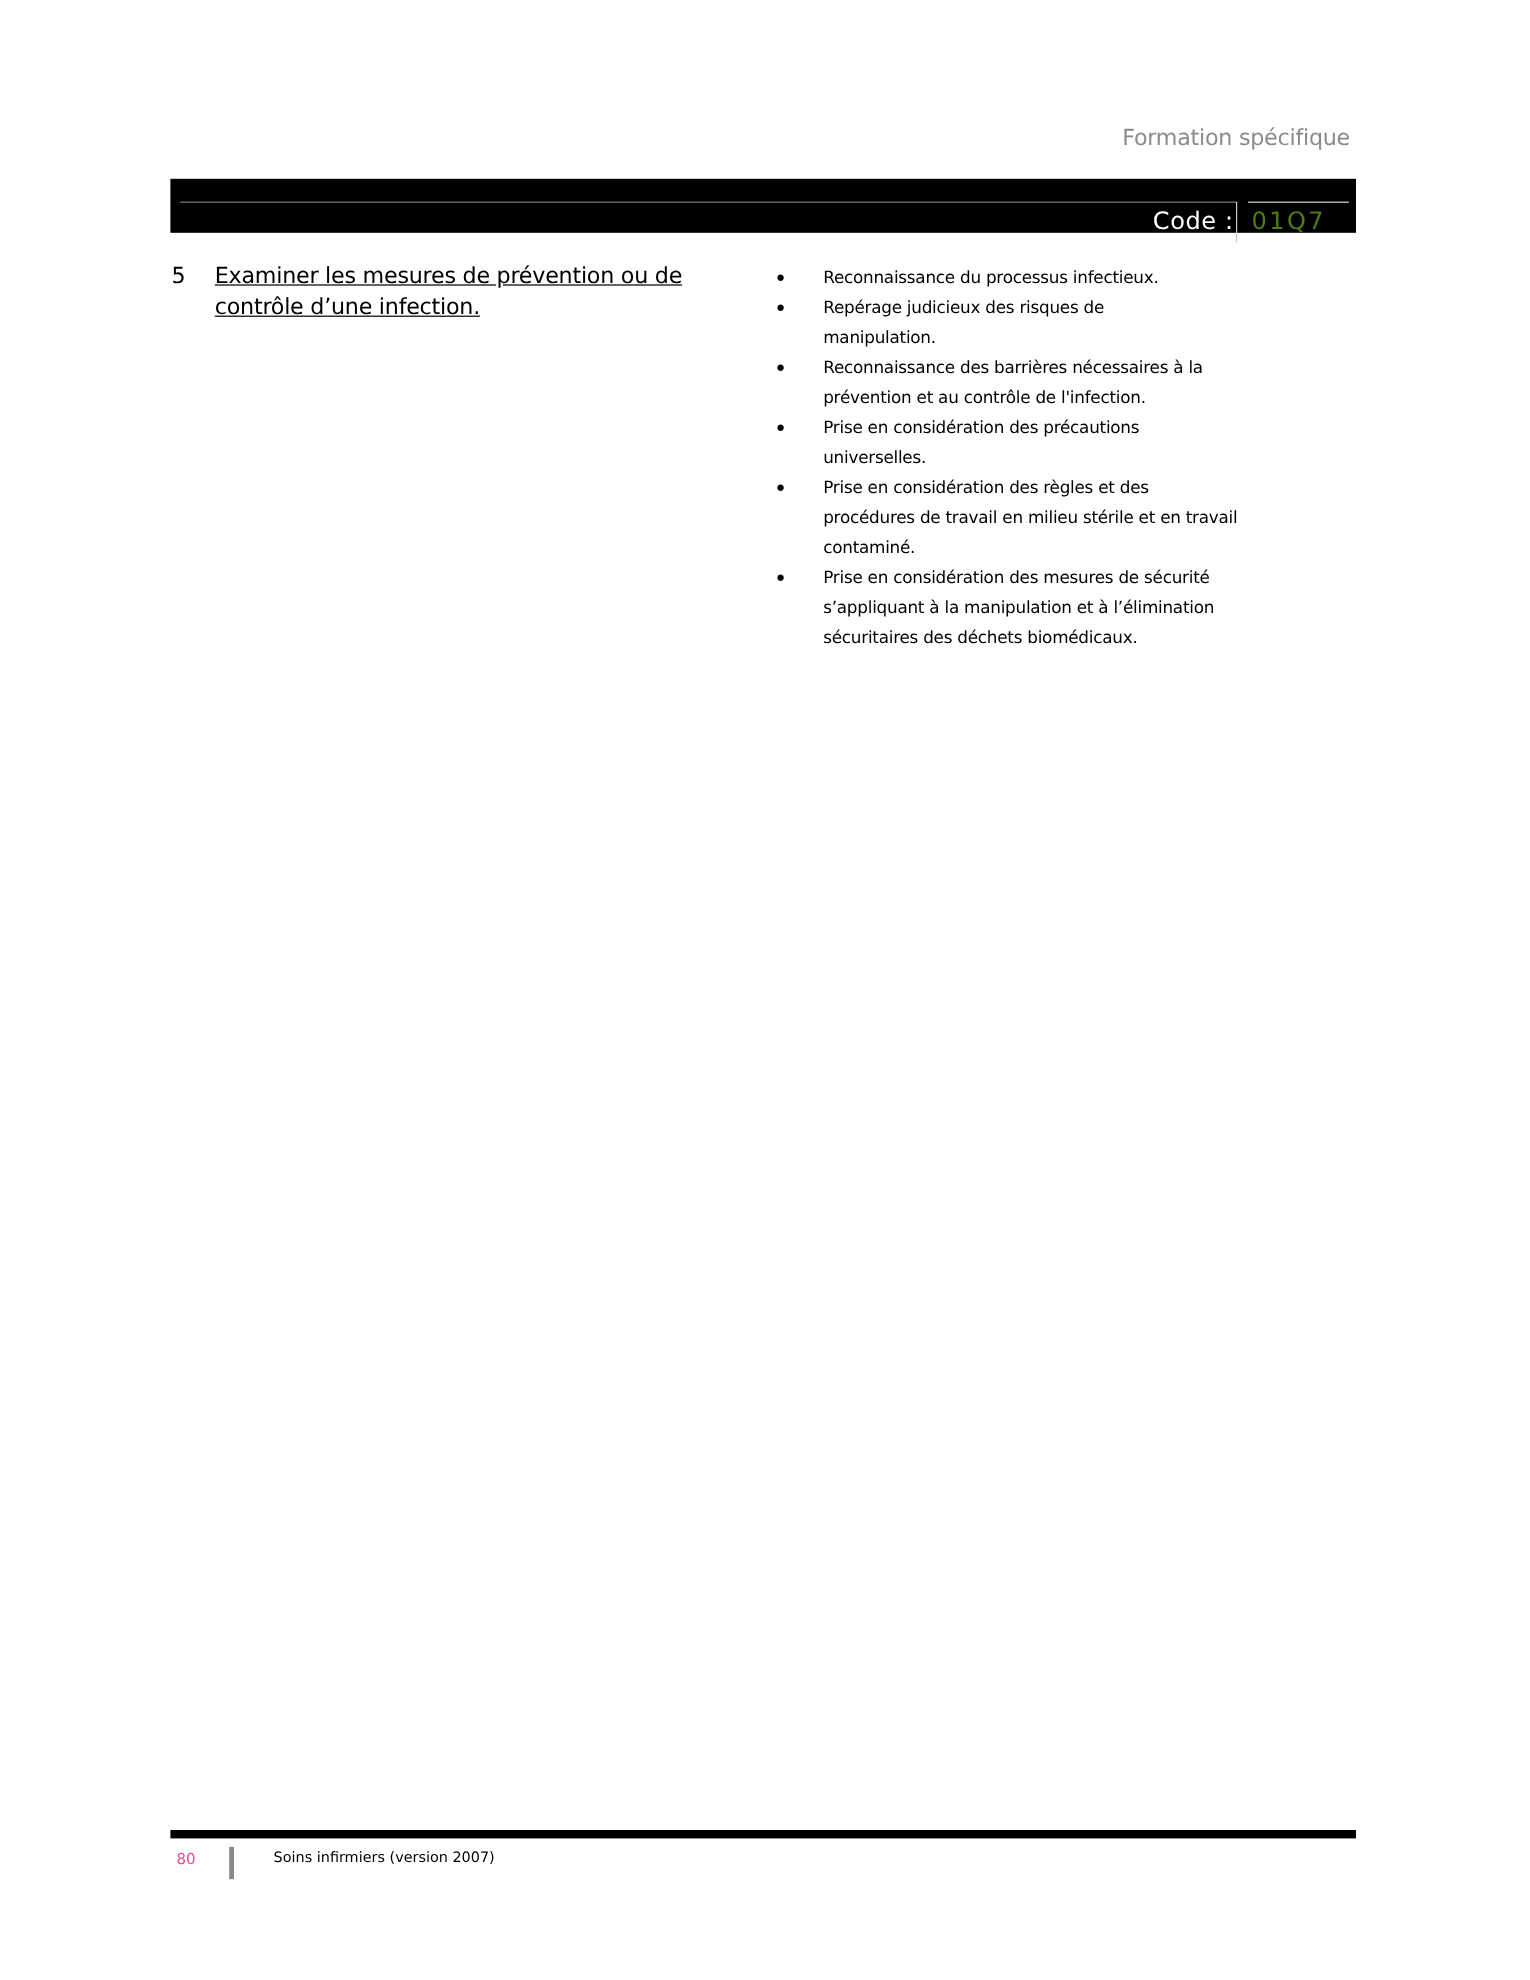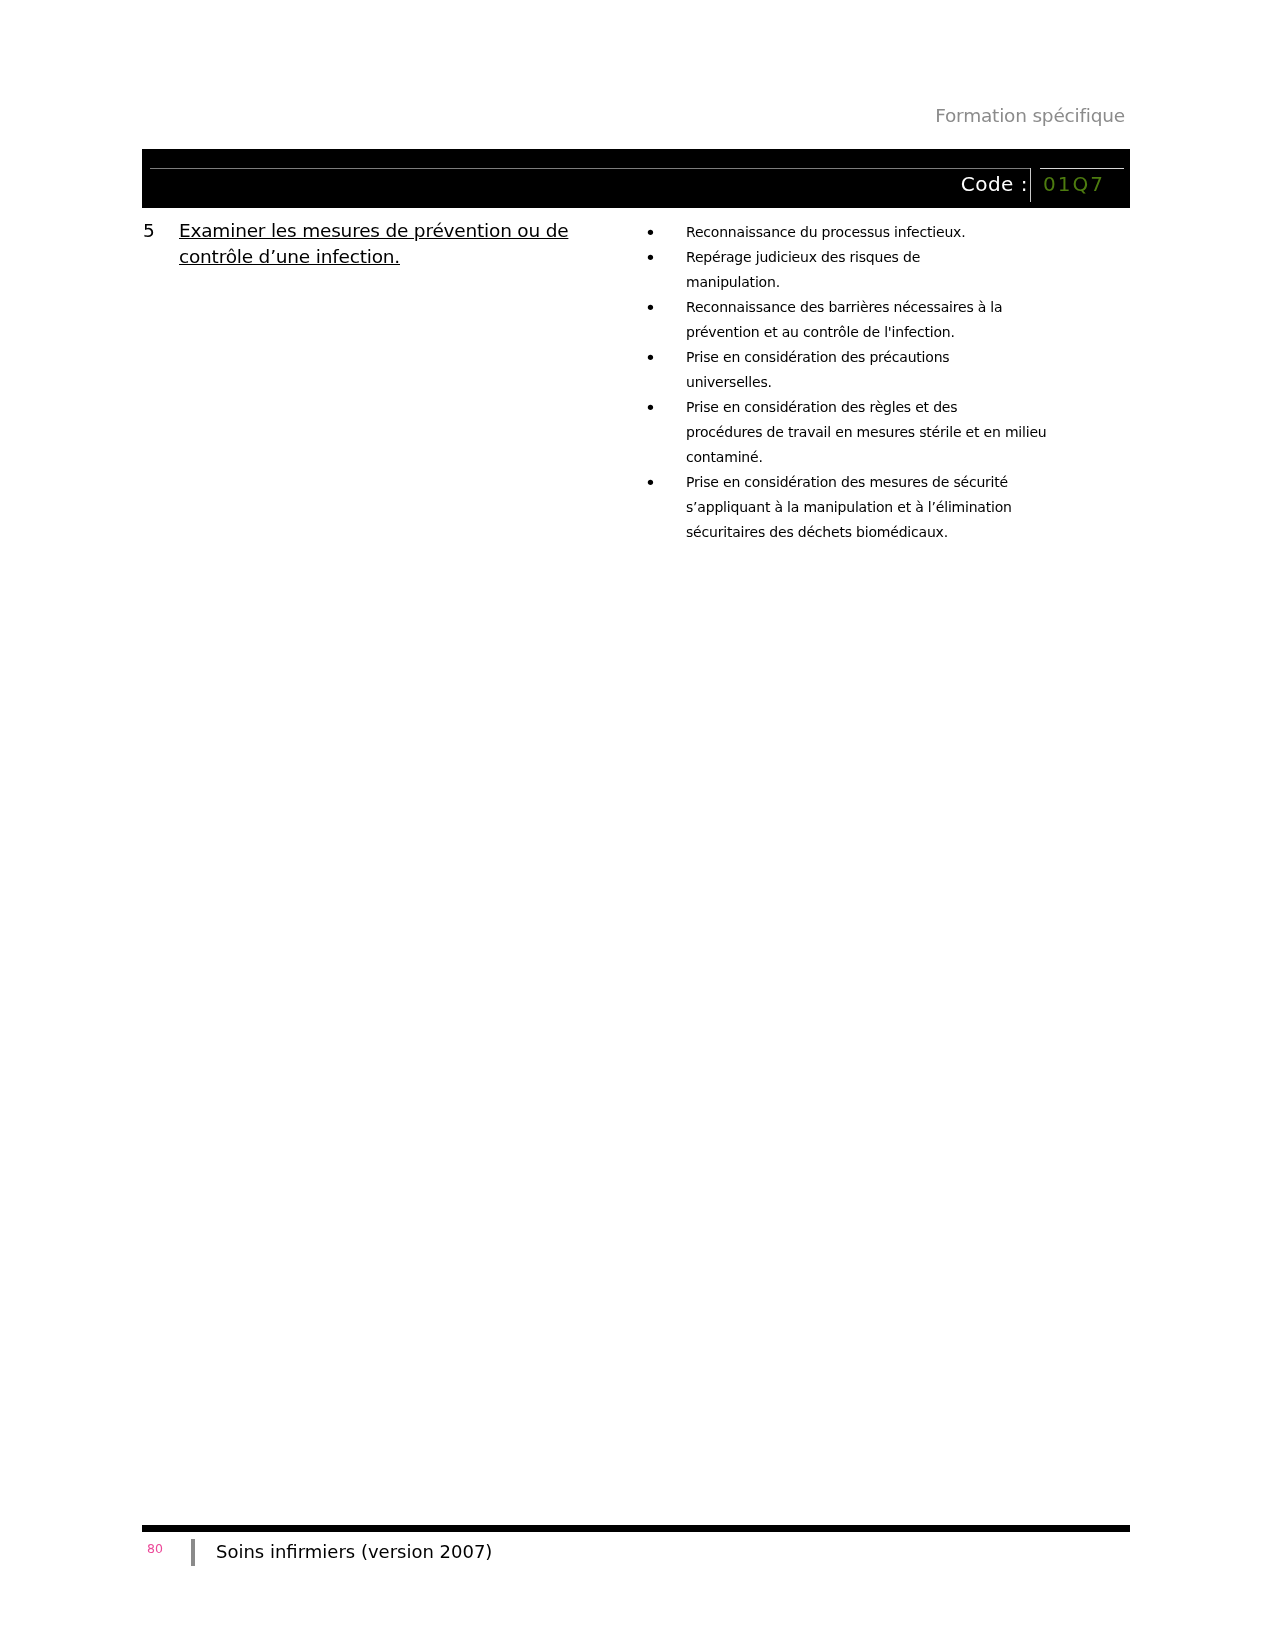--- a/index.html
+++ b/index.html
@@ -32,21 +32,21 @@
     white-space: nowrap;
     margin-top: 34px;
   }
 
   
   .code-bar {
     position: absolute;
     left: 142px;
     top: 149px;
     width: 988px;
-    height: 59px;
+    height: 45px;
     background: #000000;
   }
   .code-bar-rule {
     position: absolute;
     left: 8px;
     top: 19px;
     width: 880px;
     height: 1px;
     background: #7d7d7d;
   }
@@ -148,23 +148,23 @@
   .footer-divider {
     position: absolute;
     left: 191px;
     top: 1539px;
     width: 4px;
     height: 27px;
     background: #8a8a8a;
   }
   .footer-doc-title {
     position: absolute;
-    left: 216px;
+    left: 228px;
     top: 1541px;
-    font-size: 18px;
+    font-size: 12px;
     color: #000000;
     white-space: nowrap;
   }
 </style>
 </head>
 <body>
 
 <div class="page">
 
   <div class="section-label">Formation spécifique</div>
@@ -198,21 +198,21 @@
 prévention et au contrôle de l'infection.</div>
     </div>
     <div class="bullet-row">
       <span class="bullet-marker">•</span>
       <div class="bullet-text">Prise en considération des précautions
 universelles.</div>
     </div>
     <div class="bullet-row">
       <span class="bullet-marker">•</span>
       <div class="bullet-text">Prise en considération des règles et des
-procédures de travail en mesures stérile et en milieu
+procédures de travail en milieu stérile et en travail
 contaminé.</div>
     </div>
     <div class="bullet-row">
       <span class="bullet-marker">•</span>
       <div class="bullet-text">Prise en considération des mesures de sécurité
 s’appliquant à la manipulation et à l’élimination
 sécuritaires des déchets biomédicaux.</div>
     </div>
   </div>
 

